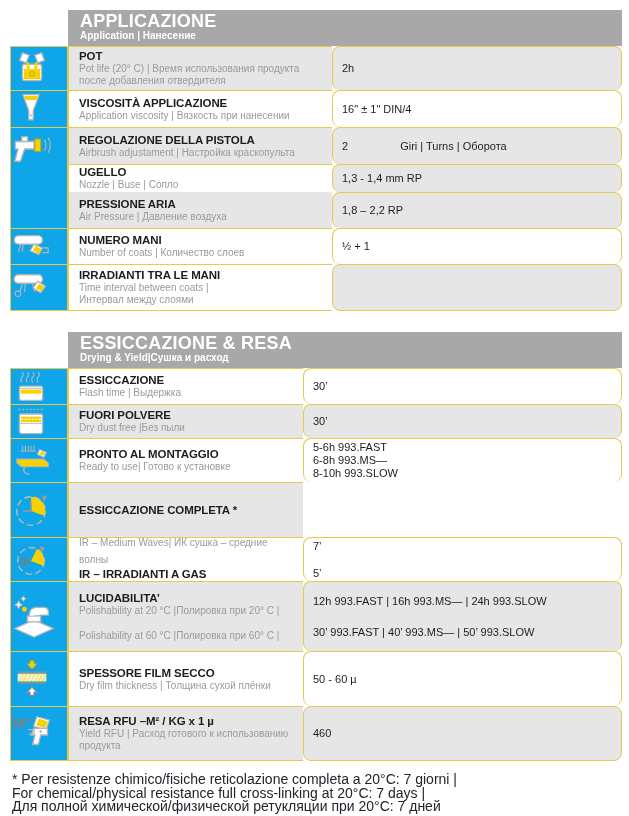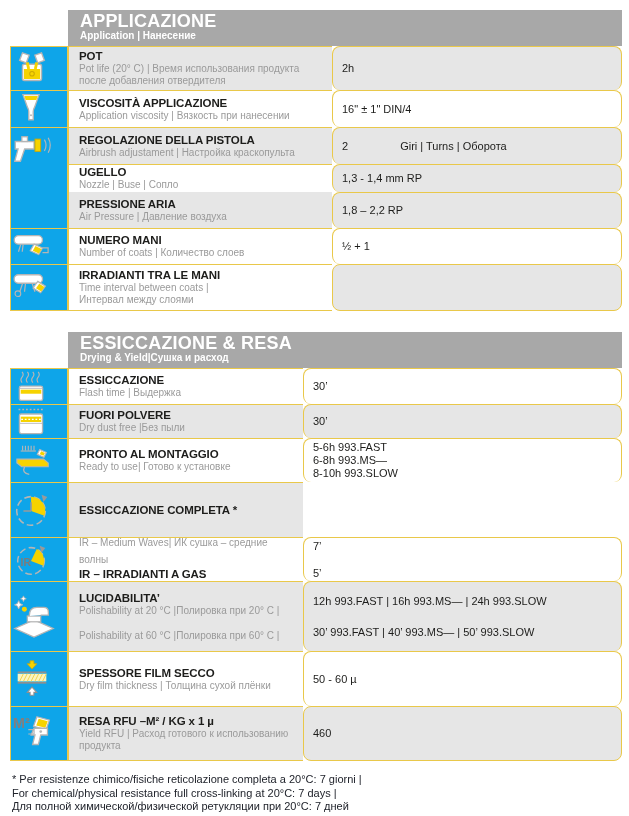--- a/index.html
+++ b/index.html
@@ -44,21 +44,21 @@
   .desc.mt { margin-top:13px; }
   .val   { font-size:11px; line-height:13px; white-space:pre-line; }
   .val b, .vlabel { font-weight:bold; }
   .vgap8  > .val + .val { margin-top:8px; }
   .vgap14 > .val + .val { margin-top:14px; }
   .vgap18 > .val + .val { margin-top:18px; }
   .tight .title { line-height:12px; }
   .tight .desc  { line-height:17px; }
   .num-gap { display:inline-block; width:52px; }
 
-  .foot { position:absolute; left:12px; top:773px; font-size:11px; line-height:13.5px; color:#21242c; }
+  .foot { position:absolute; left:12px; top:773px; font-size:14px; line-height:13.5px; color:#21242c; }
 
   svg text { font-family:"Liberation Sans","DejaVu Sans",sans-serif; }
 </style>
 </head>
 <body>
 
 <div class="page">
 
   <div class="tbl tbl-app">
     <div class="hspacer" style="grid-row:1"></div>

